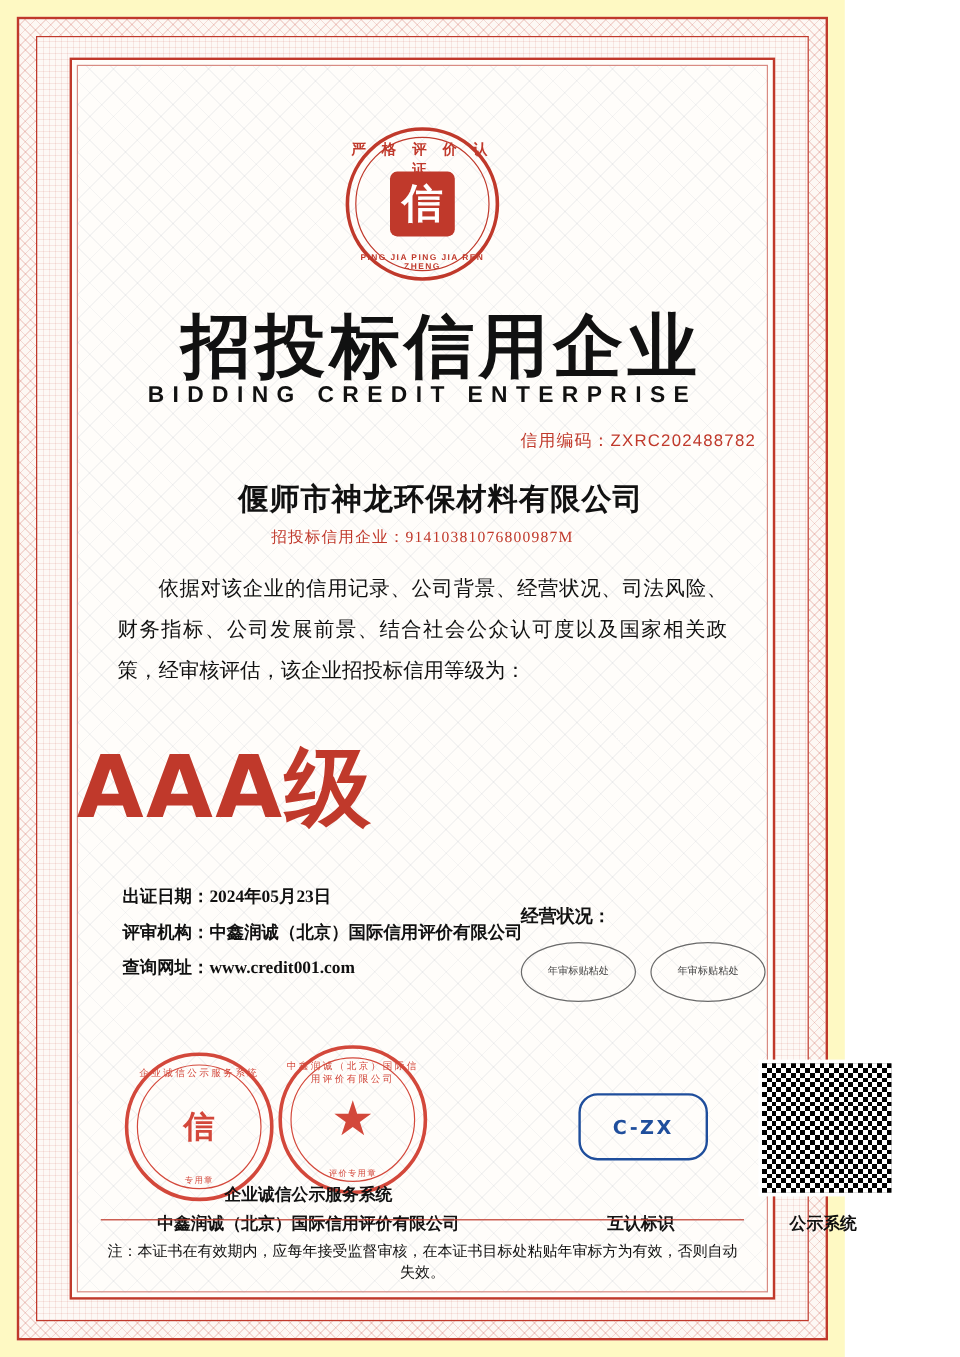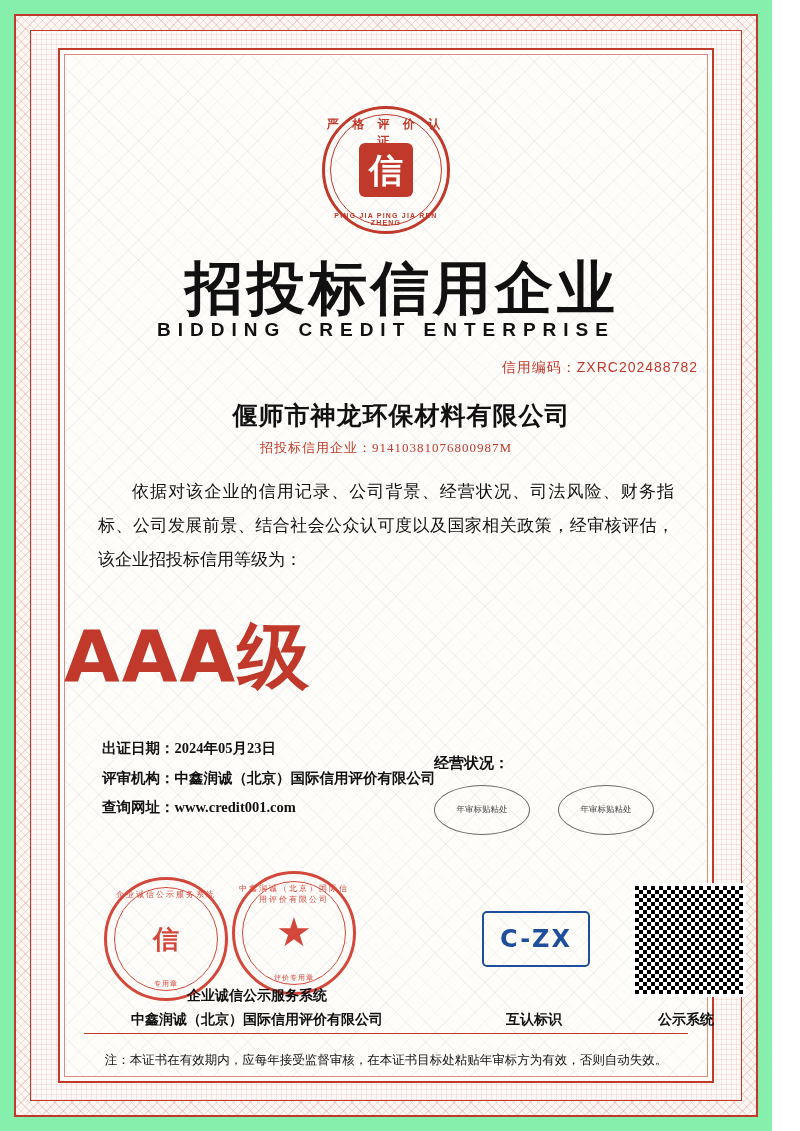--- a/index.html
+++ b/index.html
@@ -4,23 +4,23 @@
 <style>
   html,body{margin:0;padding:0;}
   body{
     width:800px;height:1131px;
     background:#ffffff;
     font-family:"Liberation Serif", serif;
     overflow:hidden;
   }
   .page{
     position:relative;
-    width:772px;height:1131px;
+    width:704px;height:1131px;
     box-sizing:border-box;
-    background:#86efac;
+    background:#fef9c3;
   }
   
   .border-outer{
     position:absolute;left:14px;top:14px;right:14px;bottom:14px;
     border:2px solid #c0392b;
     background:
       repeating-linear-gradient(45deg, rgba(193,57,43,0.16) 0 1px, rgba(255,255,255,0) 1px 6px),
       repeating-linear-gradient(-45deg, rgba(193,57,43,0.16) 0 1px, rgba(255,255,255,0) 1px 6px),
       #fdf8f4;
   }
@@ -135,21 +135,21 @@
   }
   .info .label{font-weight:bold;}
   .info .value{font-family:"Liberation Serif", serif;font-weight:bold;}
   .annual{
     position:absolute;left:370px;top:700px;
   }
   .annual .ttl{
     font-family:"DejaVu Sans", sans-serif;
     font-size:15px;font-weight:bold;color:#111;
   }
-  .annual .stamps{margin-top:12px;display:flex;gap:28px;text-align:center;}
+  .annual .stamps{margin-top:12px;display:flex;gap:12px;text-align:center;}
   .annual .oval{
     width:94px;height:48px;border:1px solid #6a6a6a;border-radius:50%;
     display:flex;align-items:center;justify-content:center;
     font-size:8.5px;color:#444;font-family:"DejaVu Sans", sans-serif;
   }
   
   .seals{
     position:absolute;left:28px;right:28px;top:815px;height:160px;
   }
   .seal{
@@ -176,23 +176,23 @@
   .seal1{left:12px;top:8px;}
   .seal2{left:140px;top:2px;}
   .seal-caption{
     position:absolute;left:0;width:330px;text-align:center;
     font-size:14px;font-weight:bold;color:#111;font-family:"DejaVu Sans", sans-serif;
   }
   .cap1{top:118px;}
   .cap2{top:142px;}
   .logo-box{
     position:absolute;left:390px;top:42px;width:104px;height:52px;
-    border:2px solid #1f4e9c;border-radius:5px;
+    border:2px solid #1f4e9c;border-radius:16px;
     display:flex;align-items:center;justify-content:center;
-    color:#1f4e9c;font-weight:bold;font-size:24px;
+    color:#1f4e9c;font-weight:bold;font-size:16px;
     font-family:"DejaVu Sans", sans-serif;letter-spacing:2px;
   }
   .logo-caption{
     position:absolute;left:372px;top:142px;width:140px;text-align:center;
     font-size:14px;font-weight:bold;color:#111;font-family:"DejaVu Sans", sans-serif;
   }
   .qr{
     position:absolute;left:540px;top:14px;width:108px;height:108px;
     background:
       repeating-linear-gradient(0deg,#000 0 4px,#fff 4px 8px),

